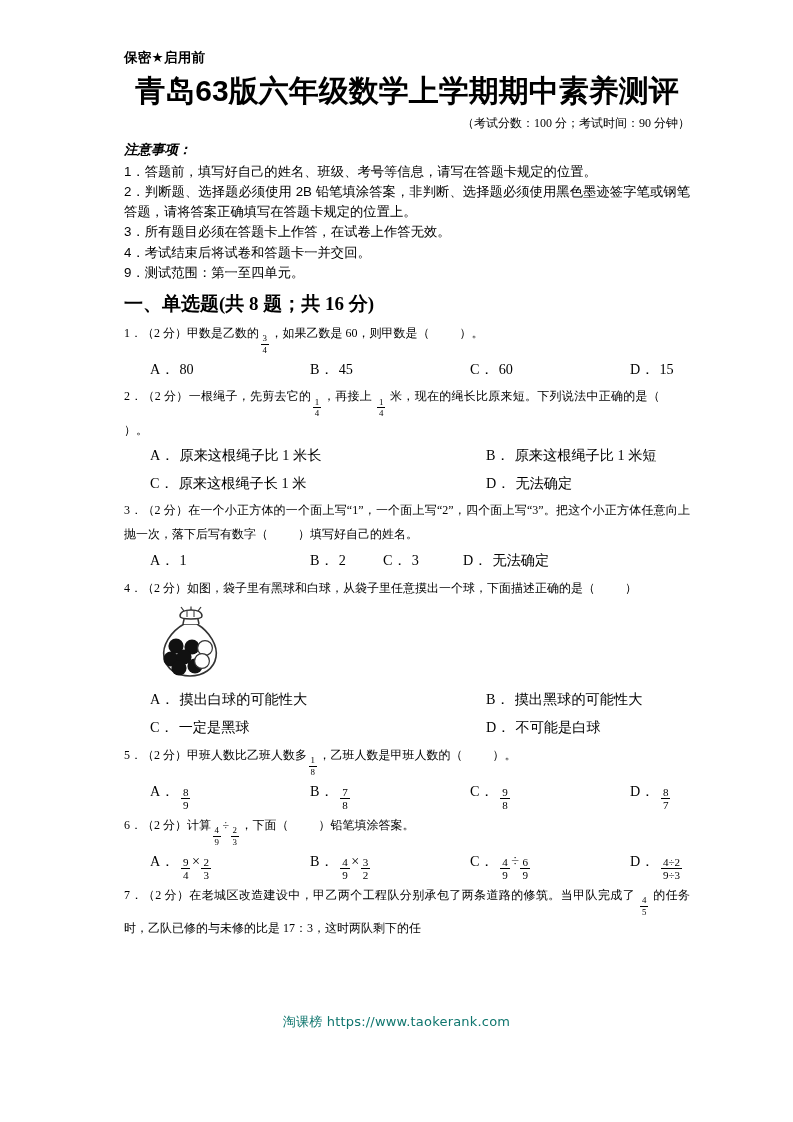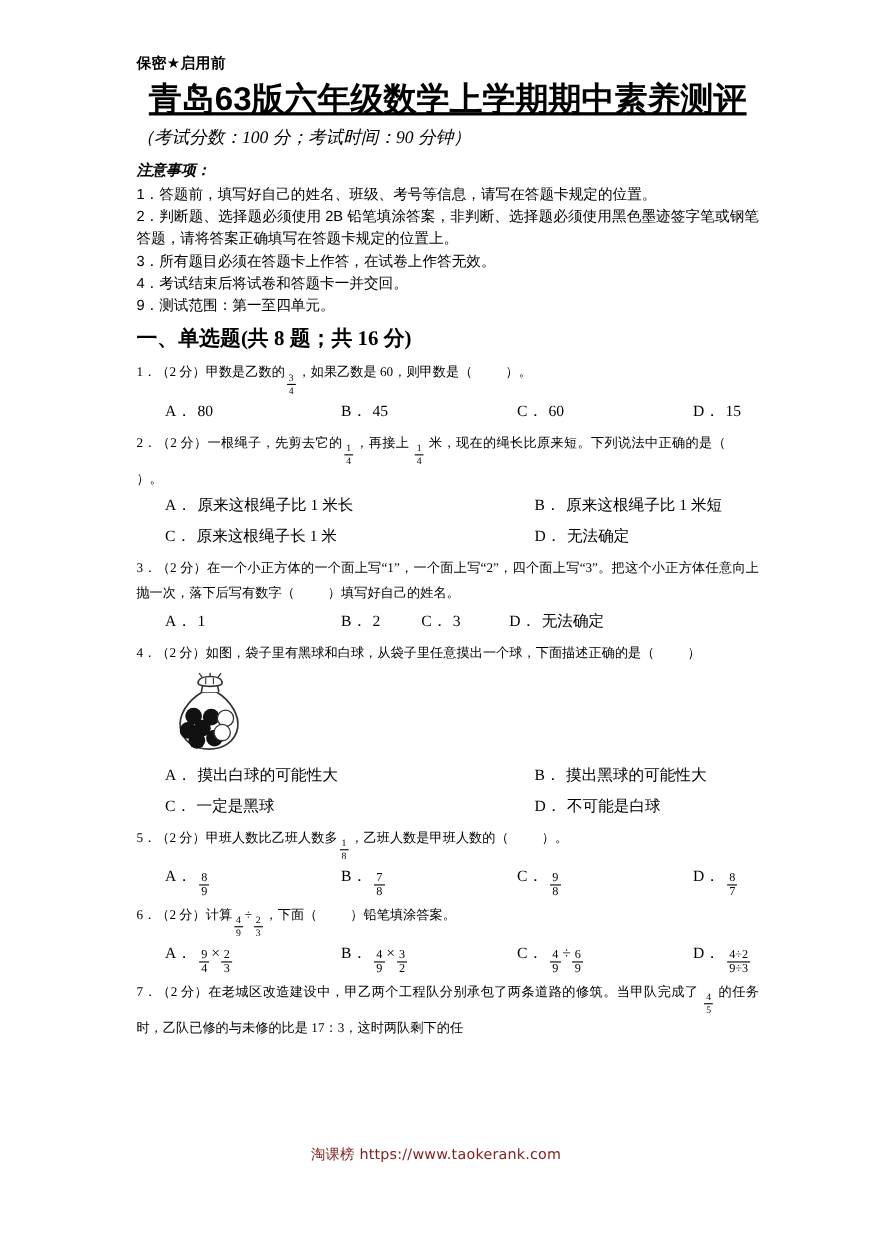--- a/index.html
+++ b/index.html
@@ -39,28 +39,26 @@
   }
   .main-title {
     font-family: "Liberation Sans", "DejaVu Sans", sans-serif;
     font-weight: bold;
     font-size: 30px;
     text-align: center;
     letter-spacing: 0px;
     margin: 3px 0 7px 0;
     line-height: 1.15;
     white-space: nowrap;
-    text-decoration: underline;
   }
   .subtitle {
-    text-align: left;
-    font-size: 16px;
+    text-align: right;
+    font-size: 12px;
     margin: 0 0 9px 0;
     line-height: 1.3;
-    font-style: italic;
   }
 
   
   .notice-head {
     font-family: "Liberation Sans", "DejaVu Sans", sans-serif;
     font-weight: bold;
     font-size: 13.5px;
     margin: 0 0 2px 0;
     line-height: 1.45;
     font-style: italic;
@@ -149,26 +147,26 @@
   
   .figure-bag {
     margin: 6px 0 2px 0;
     padding-left: 30px;
   }
 
   
   .footer-watermark {
     position: absolute;
     left: 0;
-    top: 1041px;
+    top: 1013px;
     width: 793px;
     text-align: center;
     font-family: "DejaVu Sans", sans-serif;
     font-size: 13px;
-    color: #7f1d1d;
+    color: #0f766e;
     letter-spacing: 0.2px;
   }
   .blank { display: inline-block; width: 30px; }
 </style>
 </head>
 <body>
 
 <div class="page">
   <div class="content">
 

